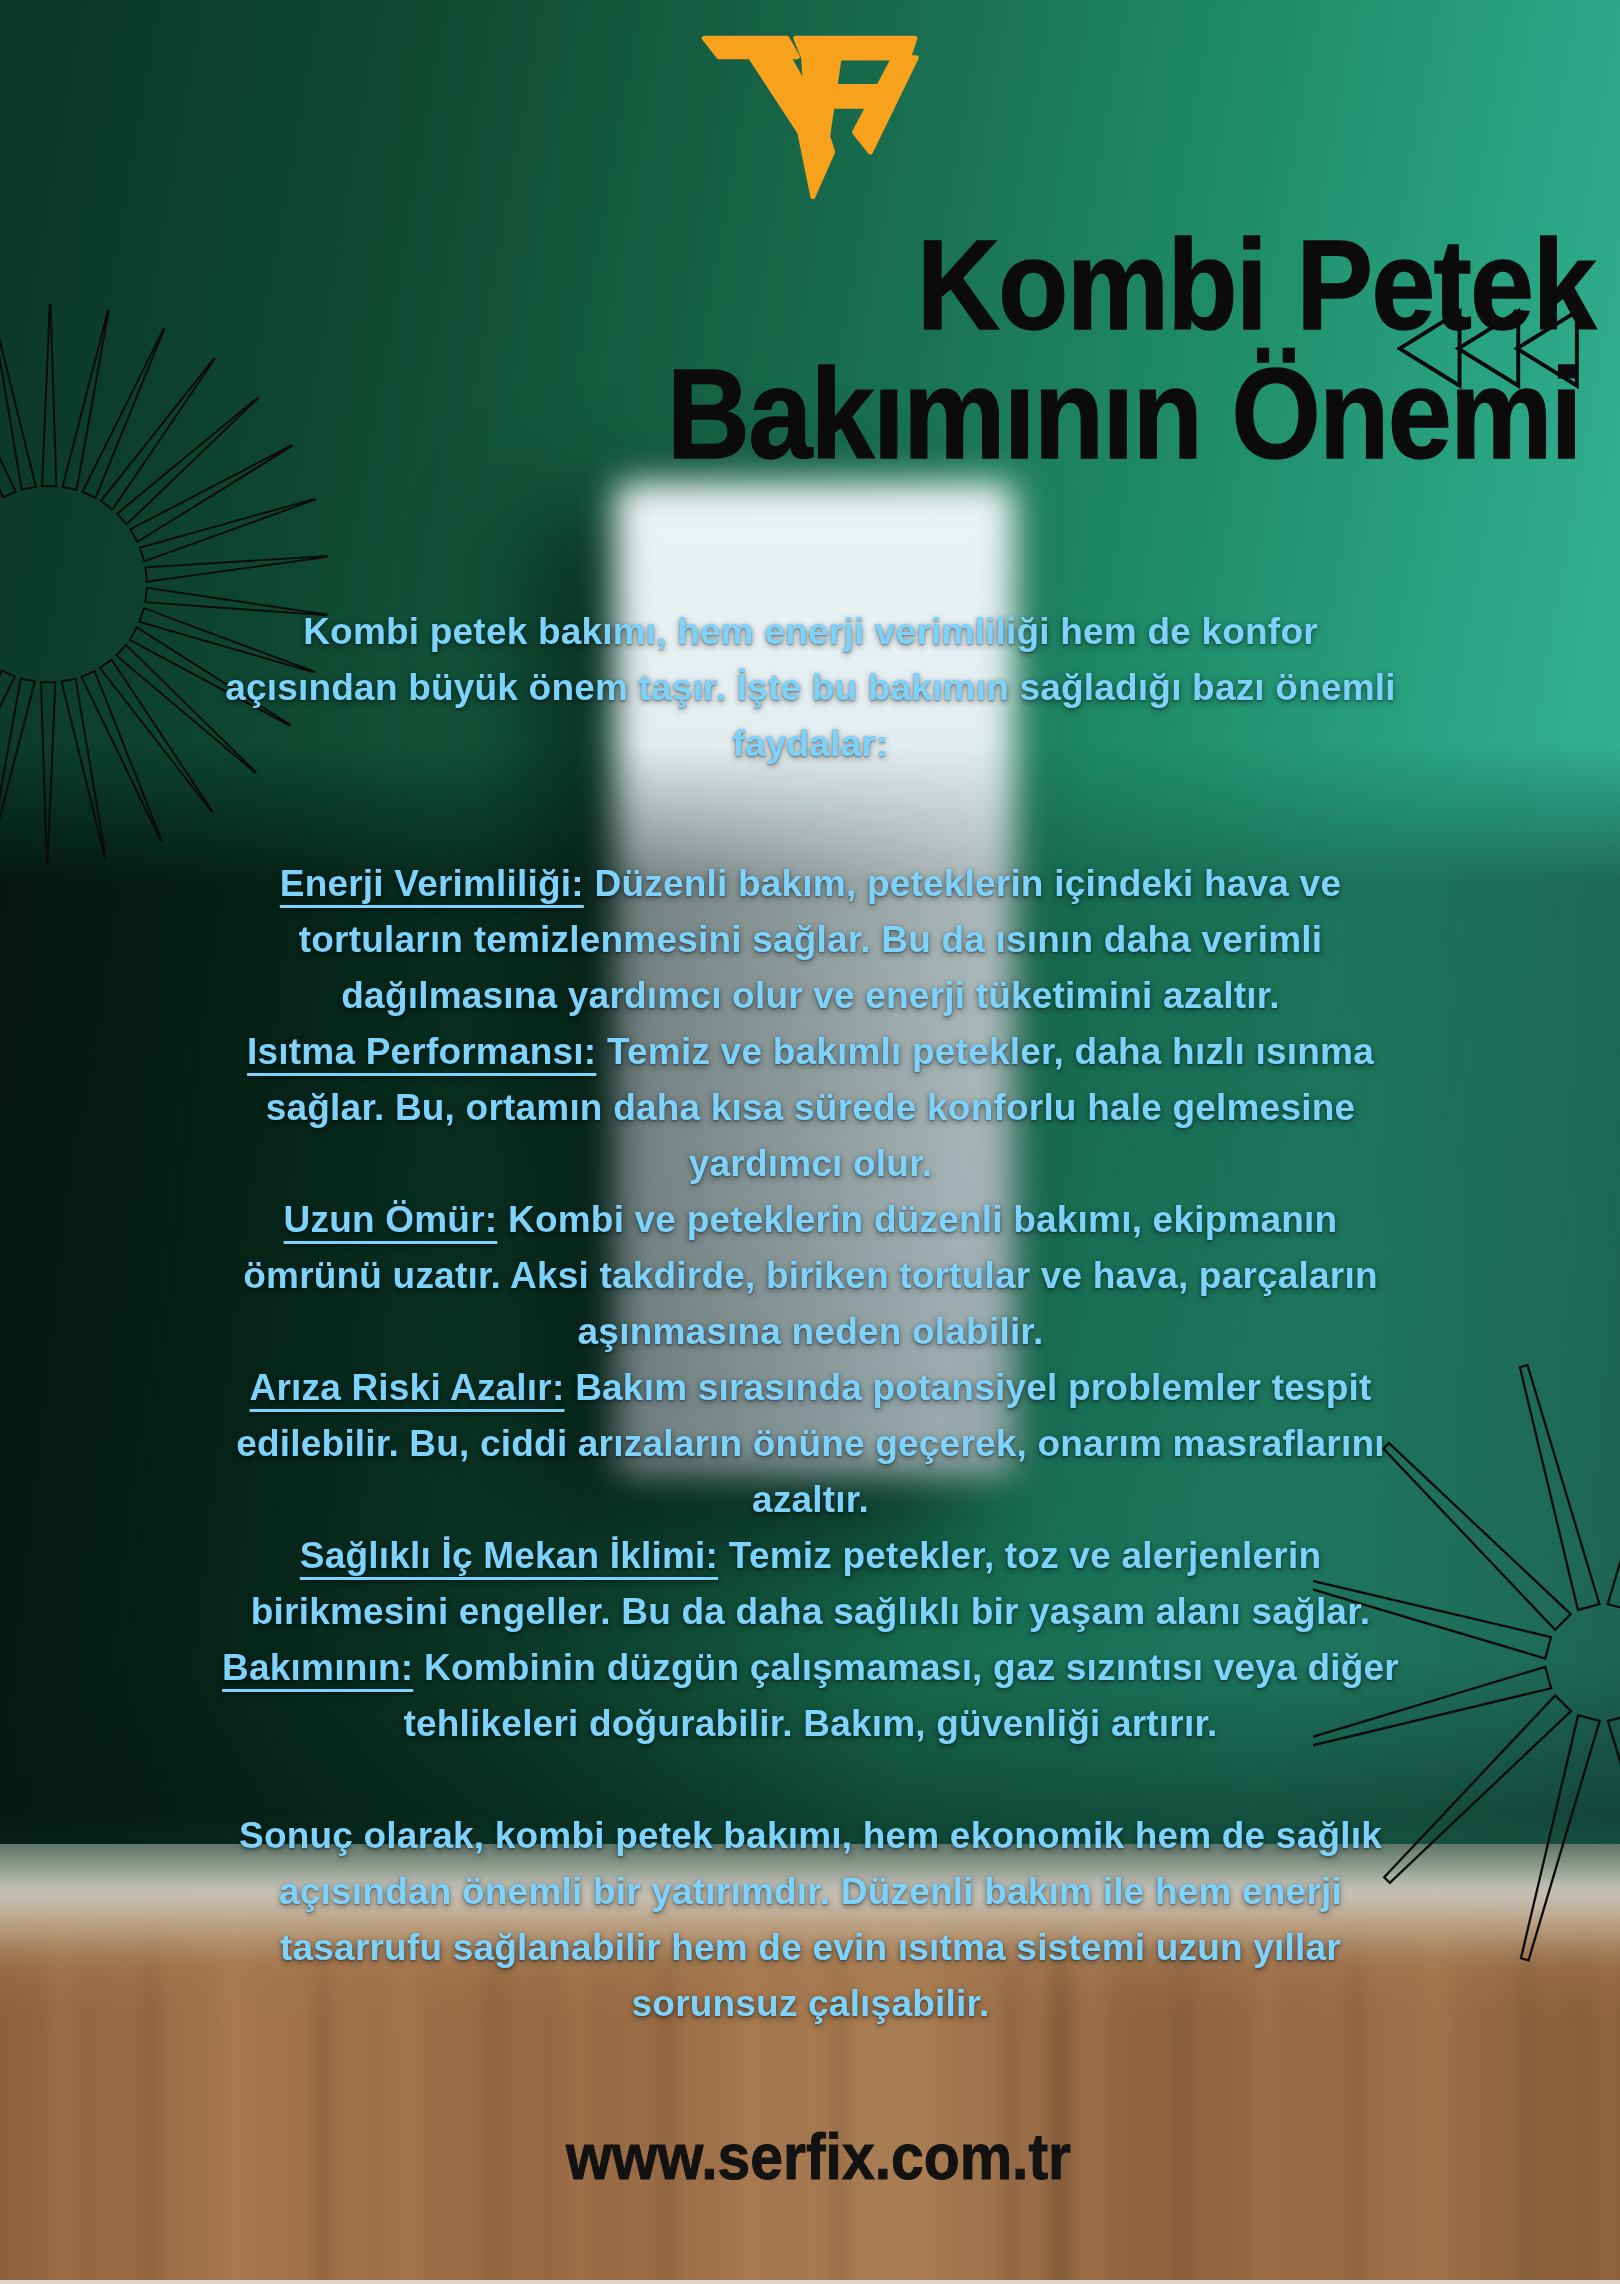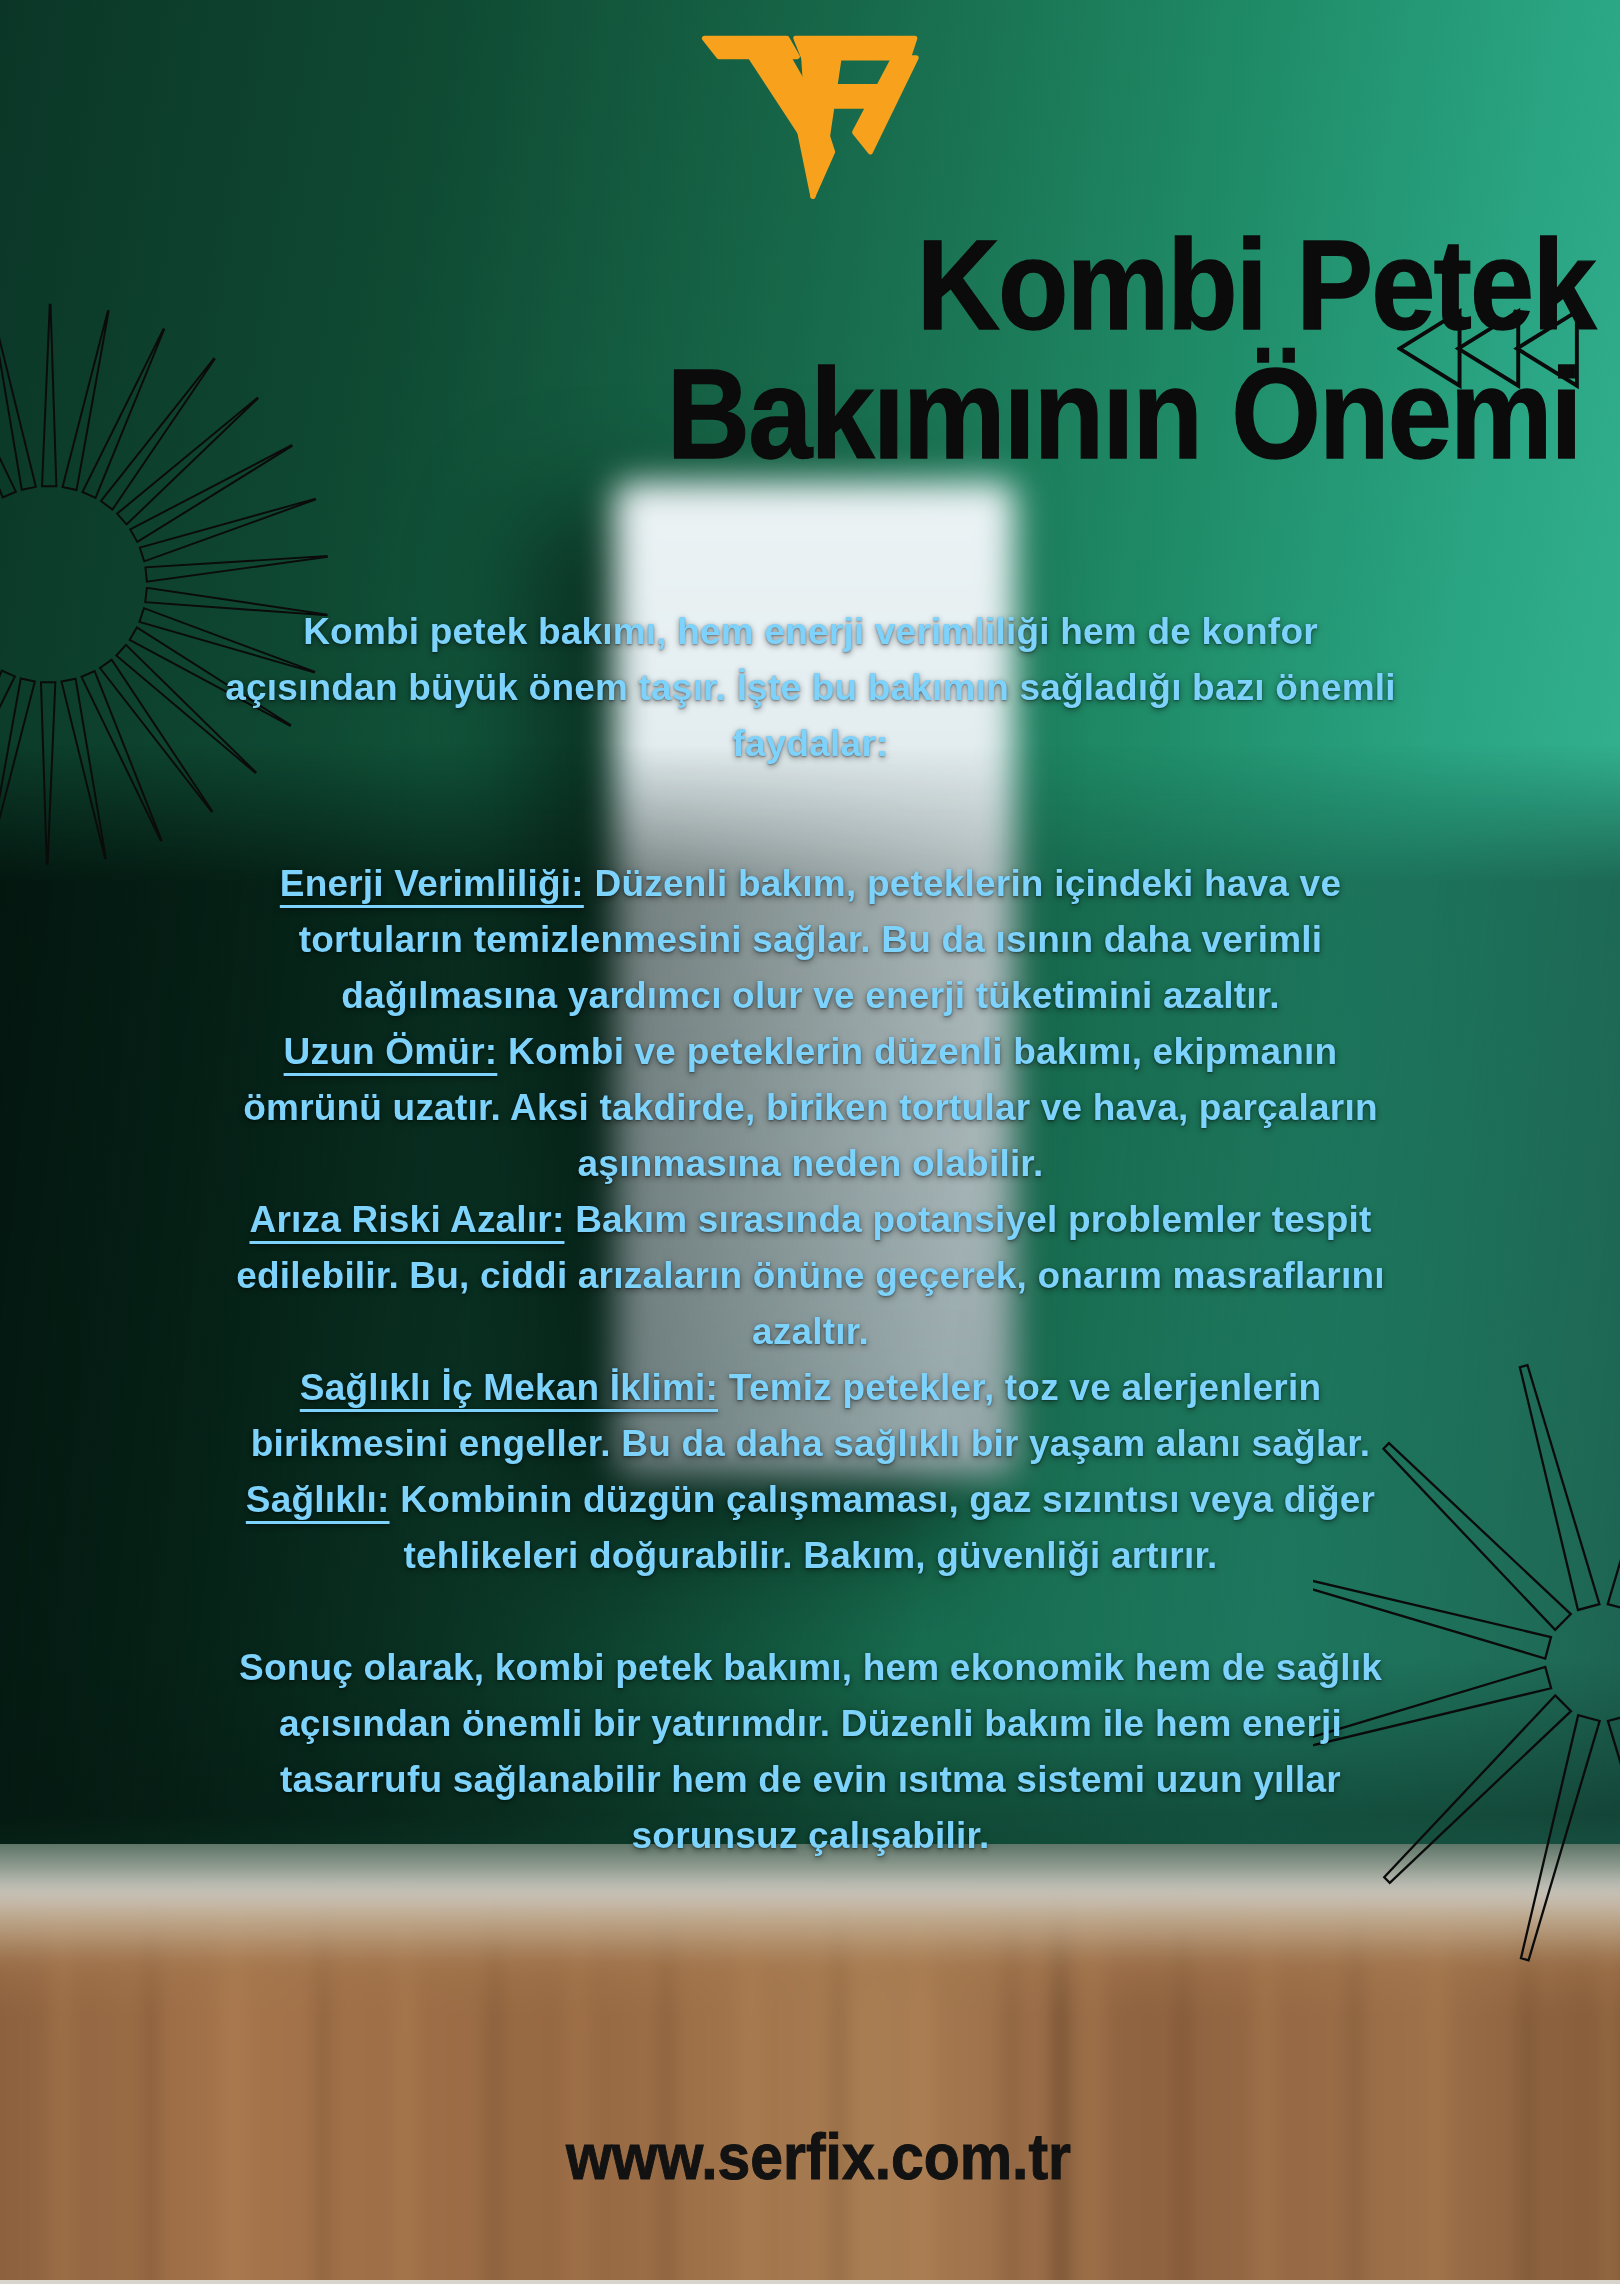--- a/index.html
+++ b/index.html
@@ -143,29 +143,32 @@
 </div>
 
 <div class="abs" id="content">
   <div class="preline" id="intro">Kombi petek bakımı, hem enerji verimliliği hem de konfor
 açısından büyük önem taşır. İşte bu bakımın sağladığı bazı önemli
 faydalar:</div>
   <div id="benefits">
       <div><span class="bh">Enerji Verimliliği:</span><span class="bt">Düzenli bakım, peteklerin içindeki hava ve
 tortuların temizlenmesini sağlar. Bu da ısının daha verimli
 dağılmasına yardımcı olur ve enerji tüketimini azaltır.</span></div>
+      <div><span class="bh">Isıtma Performansı:</span><span class="bt">Temiz ve bakımlı petekler, daha hızlı ısınma
+sağlar. Bu, ortamın daha kısa sürede konforlu hale gelmesine
+yardımcı olur.</span></div>
       <div><span class="bh">Uzun Ömür:</span><span class="bt">Kombi ve peteklerin düzenli bakımı, ekipmanın
 ömrünü uzatır. Aksi takdirde, biriken tortular ve hava, parçaların
 aşınmasına neden olabilir.</span></div>
       <div><span class="bh">Arıza Riski Azalır:</span><span class="bt">Bakım sırasında potansiyel problemler tespit
 edilebilir. Bu, ciddi arızaların önüne geçerek, onarım masraflarını
 azaltır.</span></div>
       <div><span class="bh">Sağlıklı İç Mekan İklimi:</span><span class="bt">Temiz petekler, toz ve alerjenlerin
 birikmesini engeller. Bu da daha sağlıklı bir yaşam alanı sağlar.</span></div>
-      <div><span class="bh">Sağlıklı:</span><span class="bt">Kombinin düzgün çalışmaması, gaz sızıntısı veya diğer
+      <div><span class="bh">Bakımının:</span><span class="bt">Kombinin düzgün çalışmaması, gaz sızıntısı veya diğer
 tehlikeleri doğurabilir. Bakım, güvenliği artırır.</span></div>
     </div>
   <div class="preline" id="conclusion">Sonuç olarak, kombi petek bakımı, hem ekonomik hem de sağlık
 açısından önemli bir yatırımdır. Düzenli bakım ile hem enerji
 tasarrufu sağlanabilir hem de evin ısıtma sistemi uzun yıllar
 sorunsuz çalışabilir.</div>
 </div>
 
 <div class="abs" id="footer">
   <span class="tline">www.serfix.com.tr</span>

